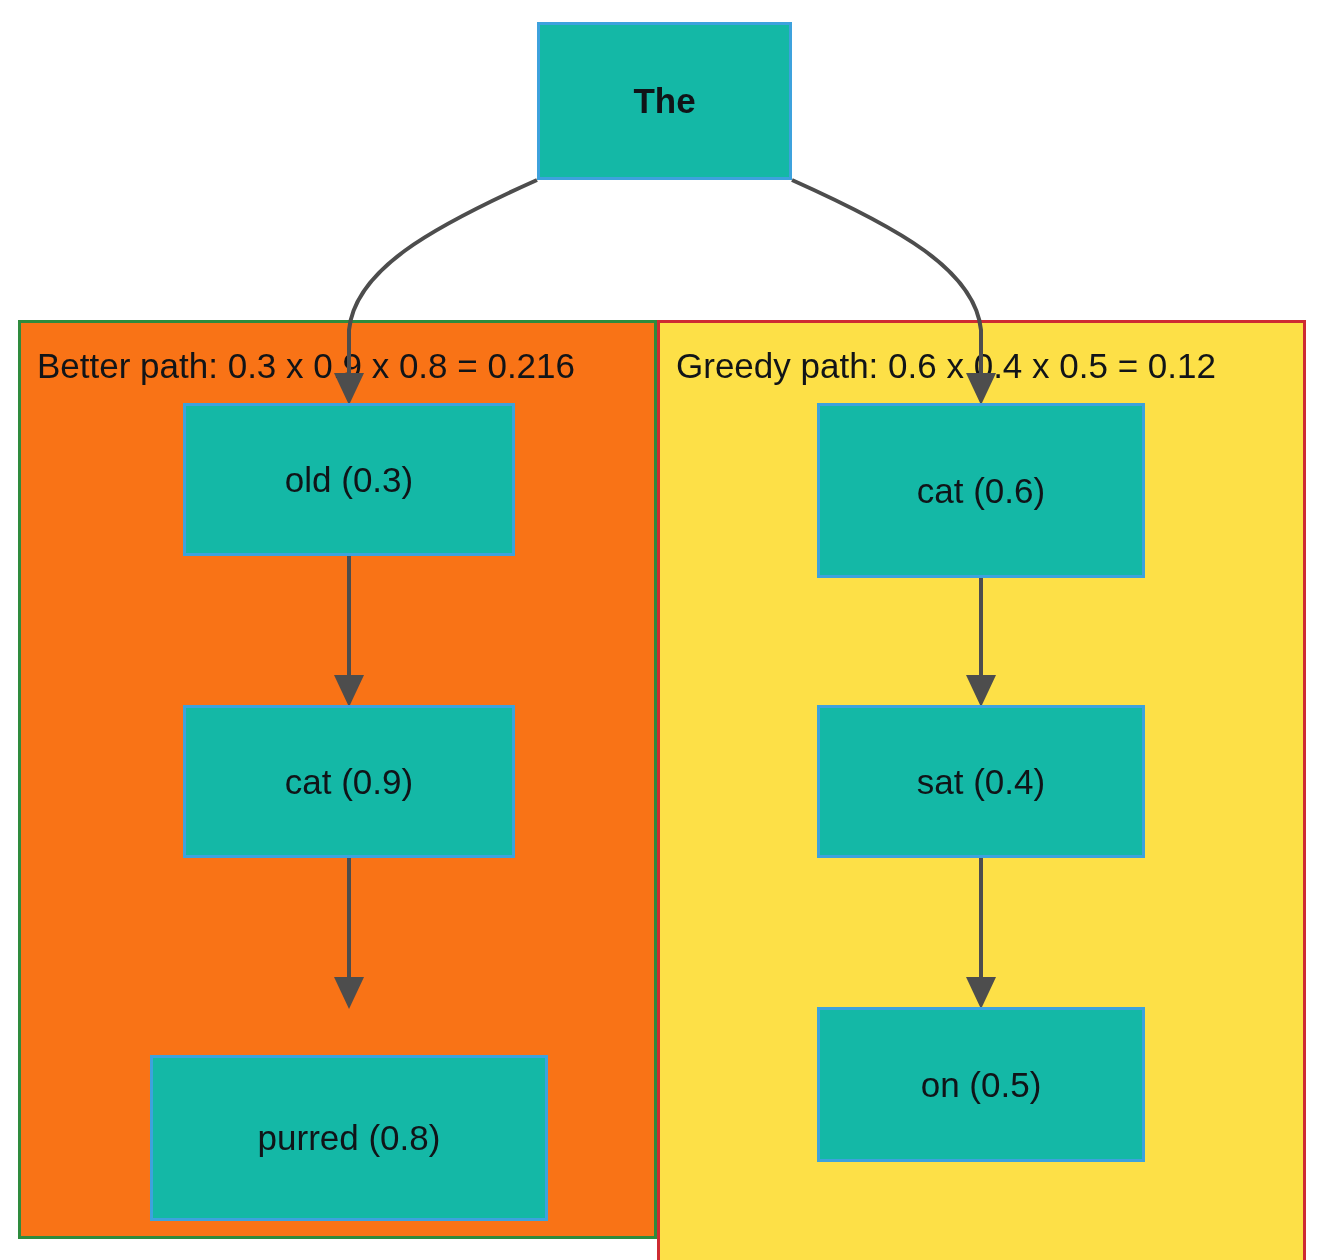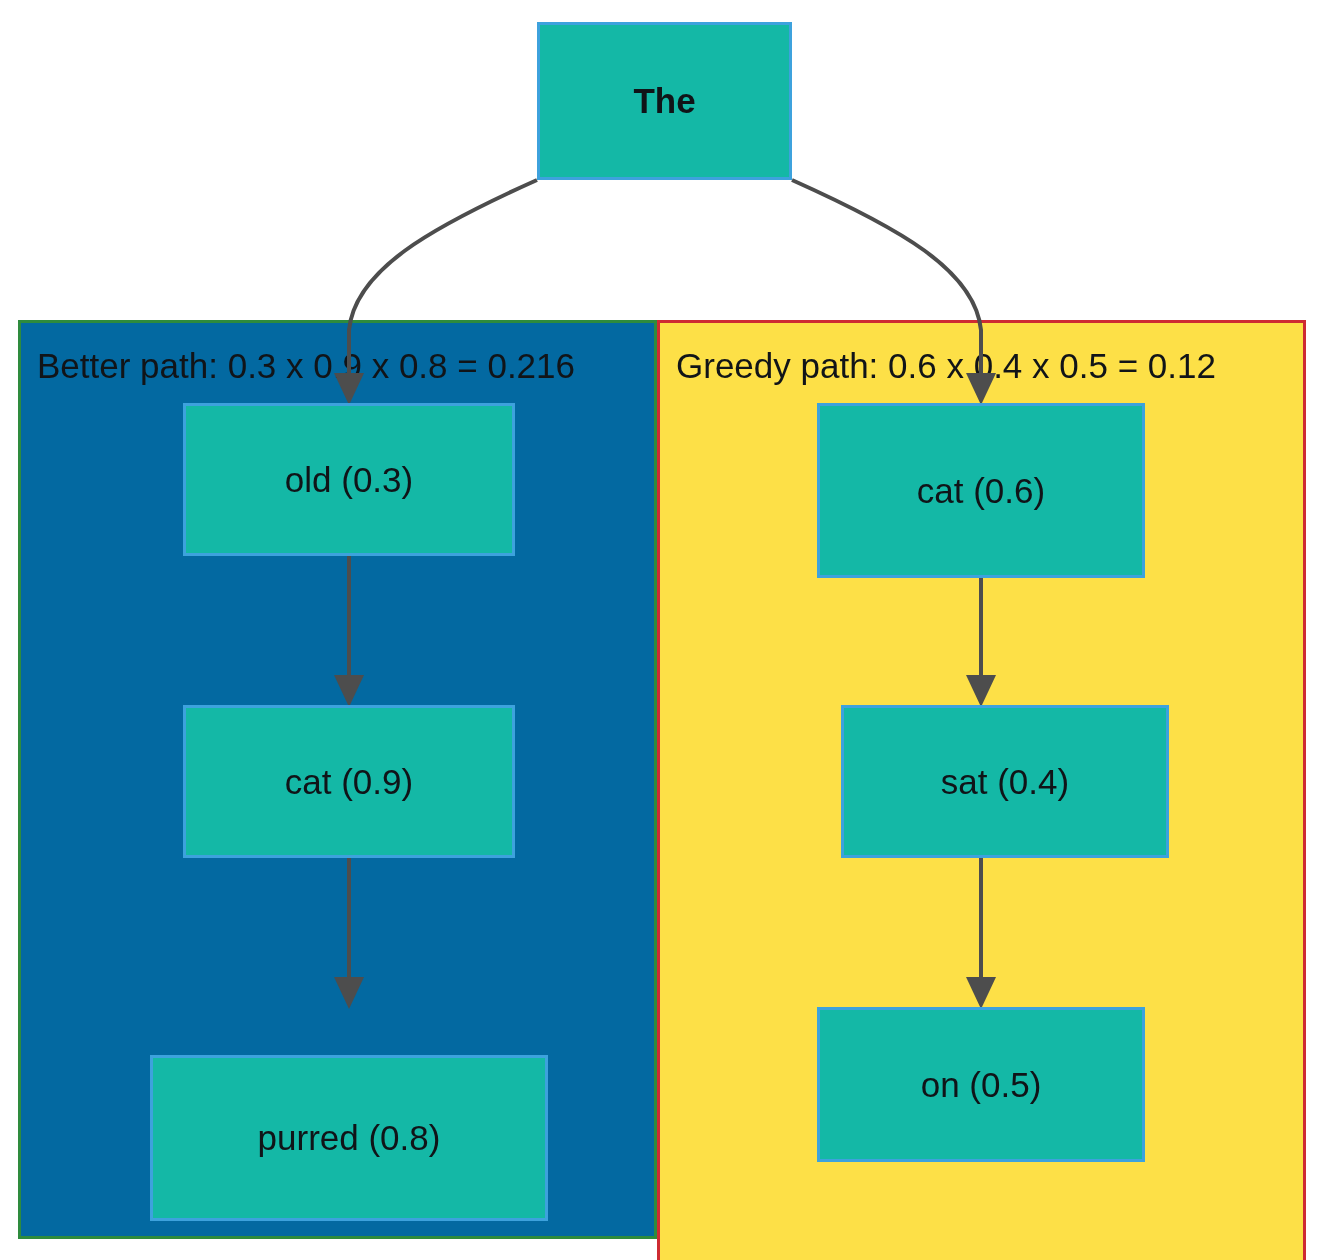--- a/index.html
+++ b/index.html
@@ -35,21 +35,21 @@
     white-space: nowrap;
     font-family: "Liberation Sans", sans-serif;
   }
 
   #sg-better {
     left: 18px;
     top: 320px;
     width: 639px;
     height: 919px;
     border-color: #2E8B3D;
-    background: #0369a1;
+    background: #f97316;
     text-align: center;
   }
   #sg-greedy {
     left: 657px;
     top: 320px;
     width: 649px;
     height: 1036px;
     border-color: #CE2B32;
     background: #fde047;
   }
@@ -70,21 +70,21 @@
   }
   .node.root {
     font-weight: bold;
   }
 
   #node-the      { left: 537px; top: 22px;   width: 255px; height: 158px; }
   #node-old      { left: 183px; top: 403px;  width: 332px; height: 153px; }
   #node-cat09    { left: 183px; top: 705px;  width: 332px; height: 153px; }
   #node-purred   { left: 150px; top: 1007px; width: 398px; height: 166px; margin-top: 48px; }
   #node-cat06    { left: 817px; top: 403px;  width: 328px; height: 175px; }
-  #node-sat      { left: 817px; top: 705px;  width: 328px; height: 153px; margin-left: 24px; }
+  #node-sat      { left: 817px; top: 705px;  width: 328px; height: 153px; }
   #node-on       { left: 817px; top: 1007px; width: 328px; height: 155px; }
 
   
   #edges {
     position: absolute;
     left: 0;
     top: 0;
     width: 1329px;
     height: 1260px;
     pointer-events: none;

